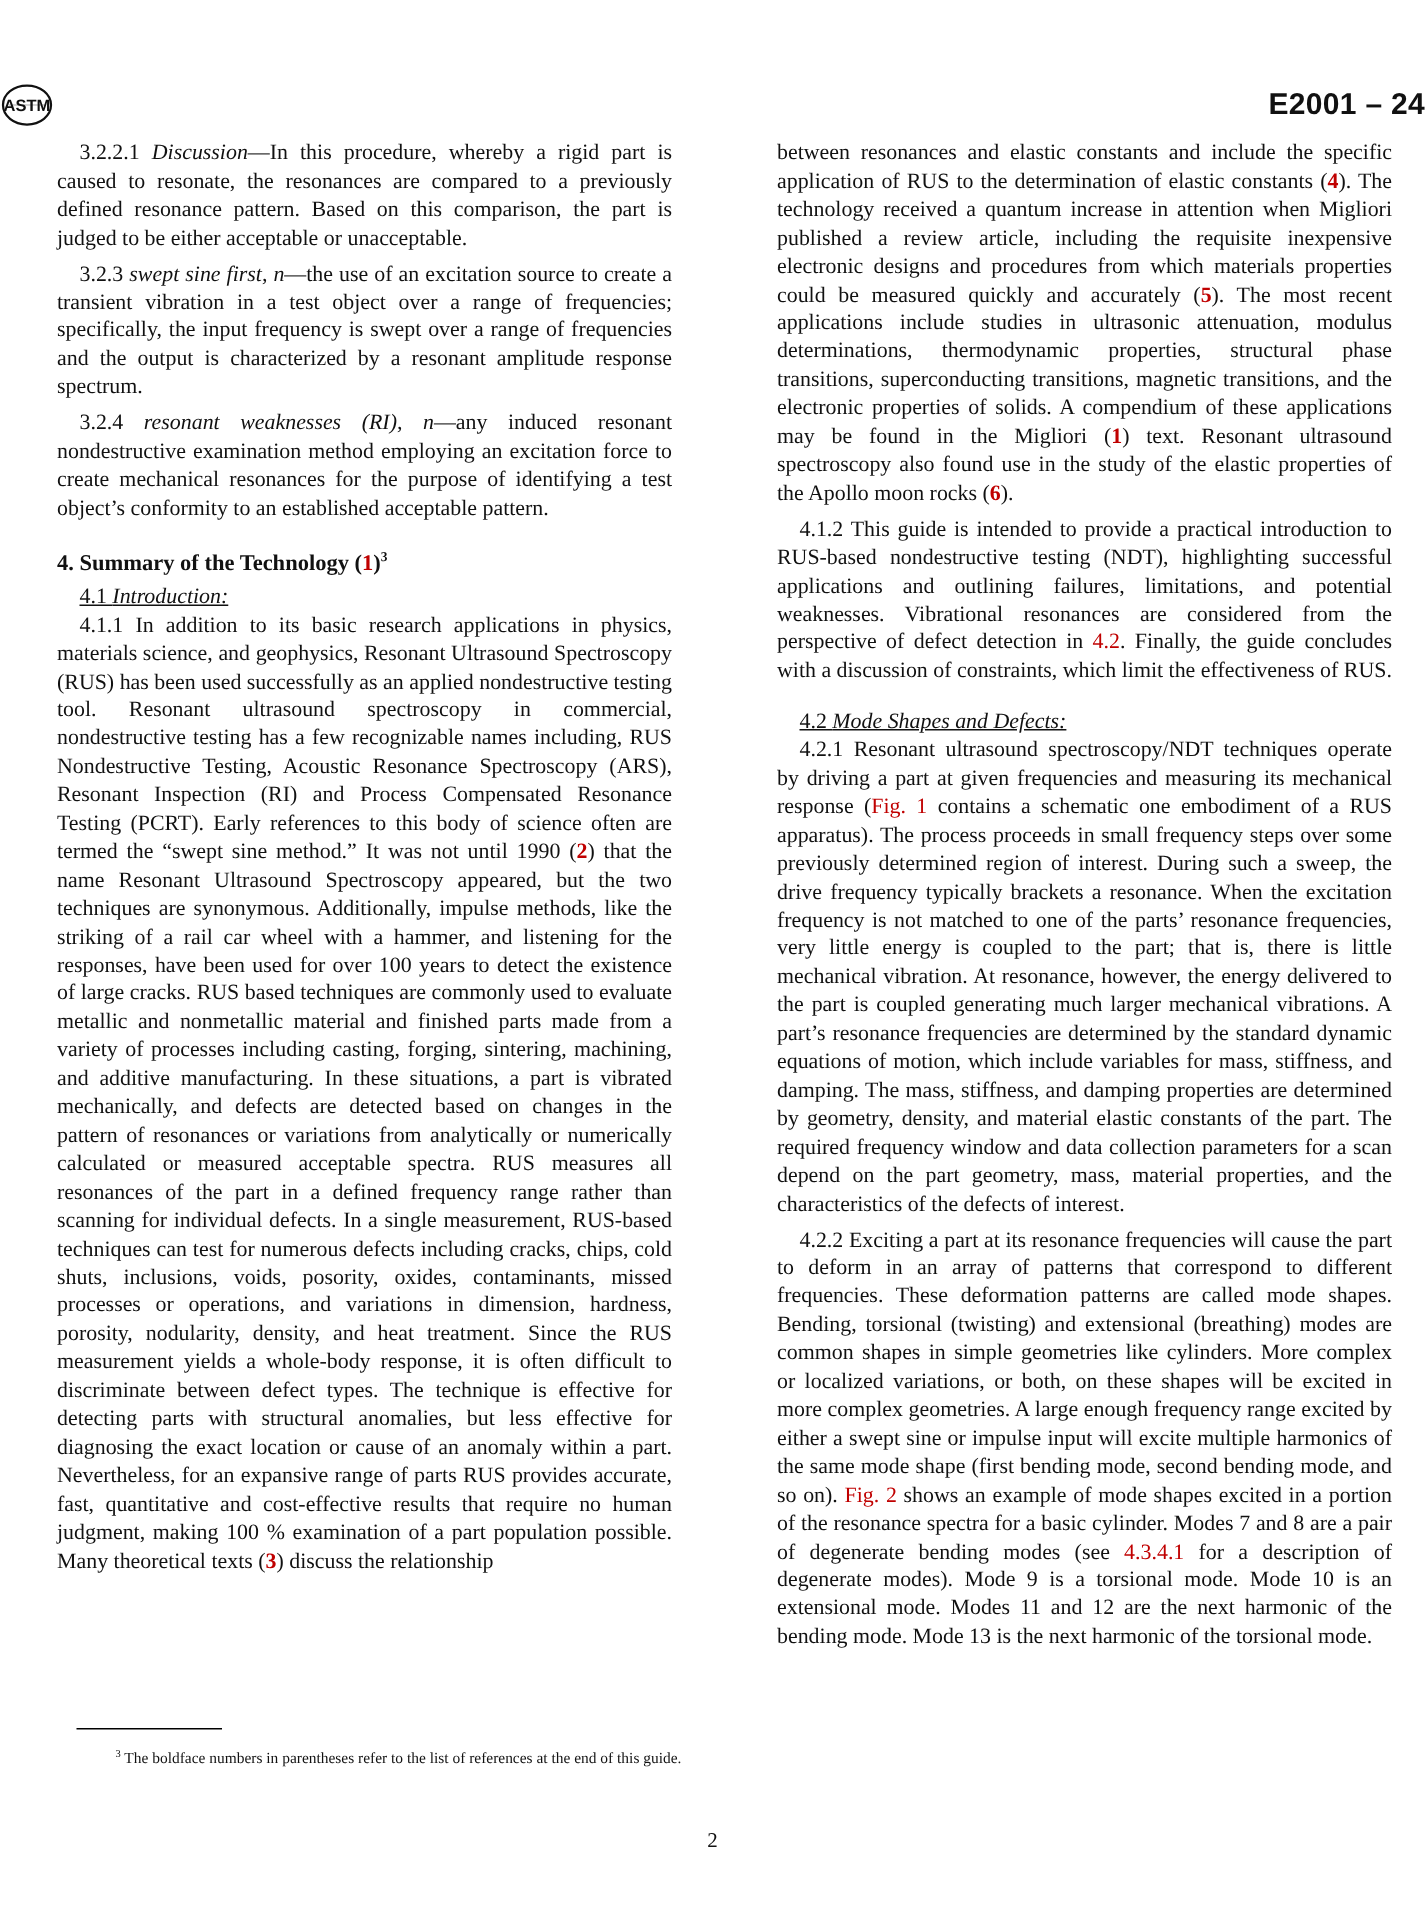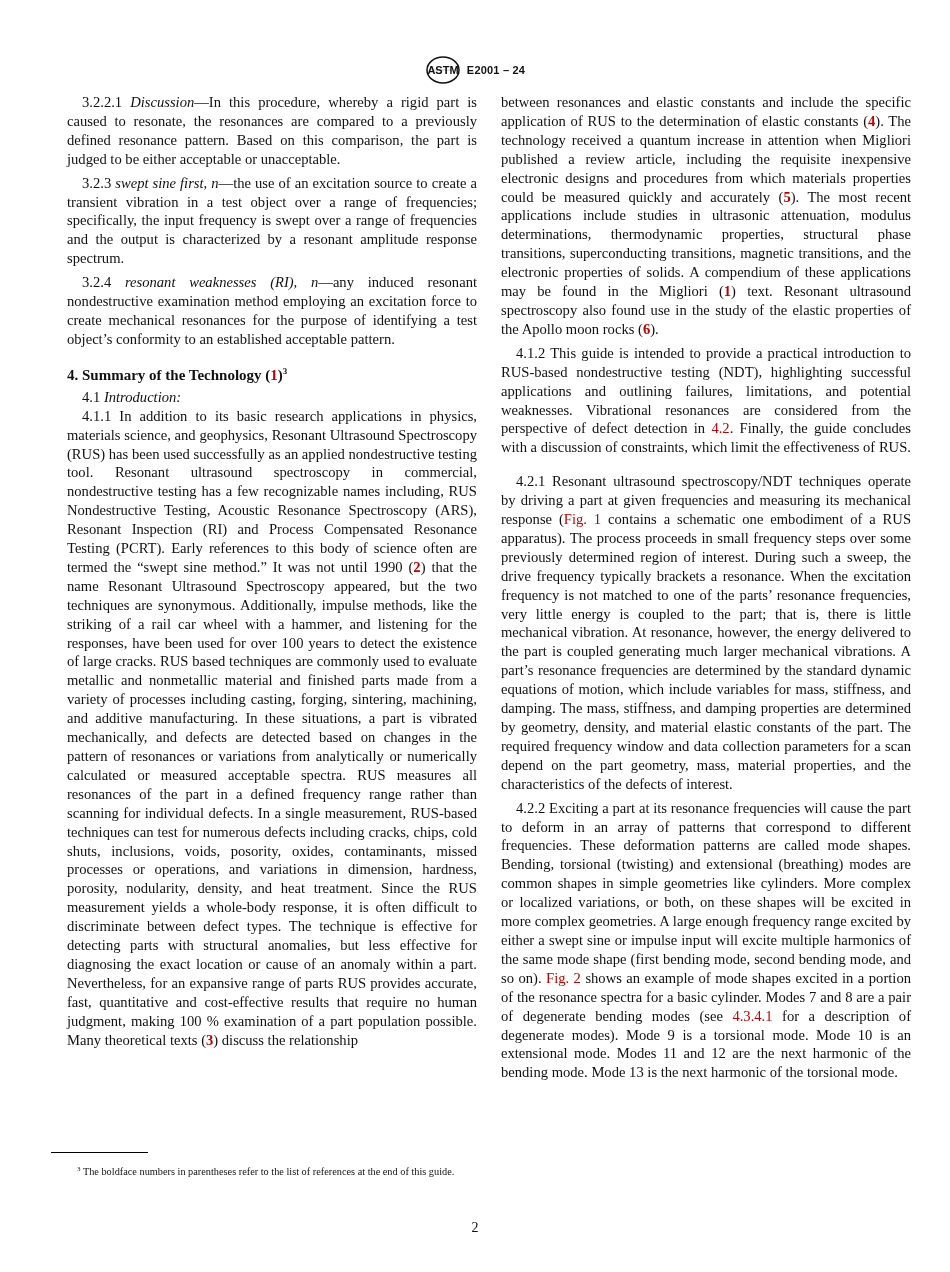--- a/index.html
+++ b/index.html
@@ -1,29 +1,29 @@
 <!DOCTYPE html>
 <html><head>
 <meta charset="utf-8">
 <style>
   html, body { margin: 0; padding: 0; background: #ffffff; }
   body { width: 950px; height: 1272px; position: relative; overflow: hidden; font-family: "Liberation Serif", "DejaVu Serif", serif; color: #111; }
-  .header { position: absolute; top: 55px; left: 0; width: 950px; display: flex; justify-content: center; align-items: center; }
+  .header { position: absolute; top: 55px; left: 0; width: 950px; display: flex; justify-content: space-between; align-items: center; }
   .logo { width: 36px; height: 30px; margin-right: 6px; }
-  .doc-id { font-family: "Liberation Sans", sans-serif; font-weight: bold; font-size: 11px; letter-spacing: 0.2px; }
+  .doc-id { font-family: "Liberation Sans", sans-serif; font-weight: bold; font-size: 20px; letter-spacing: 0.2px; }
   .col { position: absolute; top: 93px; width: 410px; font-size: 14.6px; line-height: 18.9px; text-align: justify; }
-  .col.left { left: 67px; }
-  .col.right { left: 501px; }
+  .col.left { left: 38px; }
+  .col.right { left: 518px; }
   p { margin: 0 0 5px 0; text-indent: 15px; }
   .it { font-style: italic; }
   .ref { color: #c00000; font-weight: bold; }
   .xref { color: #c00000; }
   h2 { font-size: 15px; font-weight: bold; margin: 13px 0 3px 0; line-height: 19px; }
   h2 sup { font-size: 9px; }
-  .sub { margin: 0; text-indent: 15px; }
+  .sub { margin: 0; text-indent: 15px; text-decoration: underline; }
   .spacer { height: 10px; }
   .footnote-rule { position: absolute; left: 51px; top: 1152px; width: 97px; border-top: 1px solid #000; }
   .footnote { position: absolute; left: 62px; top: 1162px; width: 410px; font-size: 10.3px; line-height: 14px; text-align: justify; text-indent: 15px; }
   .footnote sup { font-size: 7px; }
   .page-num { position: absolute; top: 1220px; left: 0; width: 950px; text-align: center; font-size: 14px; }
 </style>
 </head>
 <body>
 
 <div class="header">
@@ -48,19 +48,20 @@
 
 <div class="footnote-rule"></div>
 <div class="footnote"><sup>3</sup><span> The boldface numbers in parentheses refer to the list of references at the end of this guide.</span></div>
 
 <div class="col right">
   <p style="text-indent:0"><span>between resonances and elastic constants and include the specific application of RUS to the determination of elastic constants (</span><span class="ref">4</span><span>). The technology received a quantum increase in attention when Migliori published a review article, including the requisite inexpensive electronic designs and procedures from which materials properties could be measured quickly and accurately (</span><span class="ref">5</span><span>). The most recent applications include studies in ultrasonic attenuation, modulus determinations, thermodynamic properties, structural phase transitions, superconducting transitions, magnetic transitions, and the electronic properties of solids. A compendium of these applications may be found in the Migliori (</span><span class="ref">1</span><span>) text. Resonant ultrasound spectroscopy also found use in the study of the elastic properties of the Apollo moon rocks (</span><span class="ref">6</span><span>).</span></p>
 
   <p><span>4.1.2 This guide is intended to provide a practical introduction to RUS-based nondestructive testing (NDT), highlighting successful applications and outlining failures, limitations, and potential weaknesses. Vibrational resonances are considered from the perspective of defect detection in </span><span class="xref">4.2</span><span>. Finally, the guide concludes with a discussion of constraints, which limit the effectiveness of RUS.</span></p>
 
   <div class="spacer"></div>
+  <p class="sub"><span>4.2 </span><span class="it">Mode Shapes and Defects:</span></p>
 
   <p><span>4.2.1 Resonant ultrasound spectroscopy/NDT techniques operate by driving a part at given frequencies and measuring its mechanical response (</span><span class="xref">Fig. 1</span><span> contains a schematic one embodiment of a RUS apparatus). The process proceeds in small frequency steps over some previously determined region of interest. During such a sweep, the drive frequency typically brackets a resonance. When the excitation frequency is not matched to one of the parts’ resonance frequencies, very little energy is coupled to the part; that is, there is little mechanical vibration. At resonance, however, the energy delivered to the part is coupled generating much larger mechanical vibrations. A part’s resonance frequencies are determined by the standard dynamic equations of motion, which include variables for mass, stiffness, and damping. The mass, stiffness, and damping properties are determined by geometry, density, and material elastic constants of the part. The required frequency window and data collection parameters for a scan depend on the part geometry, mass, material properties, and the characteristics of the defects of interest.</span></p>
 
   <p><span>4.2.2 Exciting a part at its resonance frequencies will cause the part to deform in an array of patterns that correspond to different frequencies. These deformation patterns are called mode shapes. Bending, torsional (twisting) and extensional (breathing) modes are common shapes in simple geometries like cylinders. More complex or localized variations, or both, on these shapes will be excited in more complex geometries. A large enough frequency range excited by either a swept sine or impulse input will excite multiple harmonics of the same mode shape (first bending mode, second bending mode, and so on). </span><span class="xref">Fig. 2</span><span> shows an example of mode shapes excited in a portion of the resonance spectra for a basic cylinder. Modes 7 and 8 are a pair of degenerate bending modes (see </span><span class="xref">4.3.4.1</span><span> for a description of degenerate modes). Mode 9 is a torsional mode. Mode 10 is an extensional mode. Modes 11 and 12 are the next harmonic of the bending mode. Mode 13 is the next harmonic of the torsional mode.</span></p>
 </div>
 
 <div class="page-num">2</div>
 
 </body></html>

